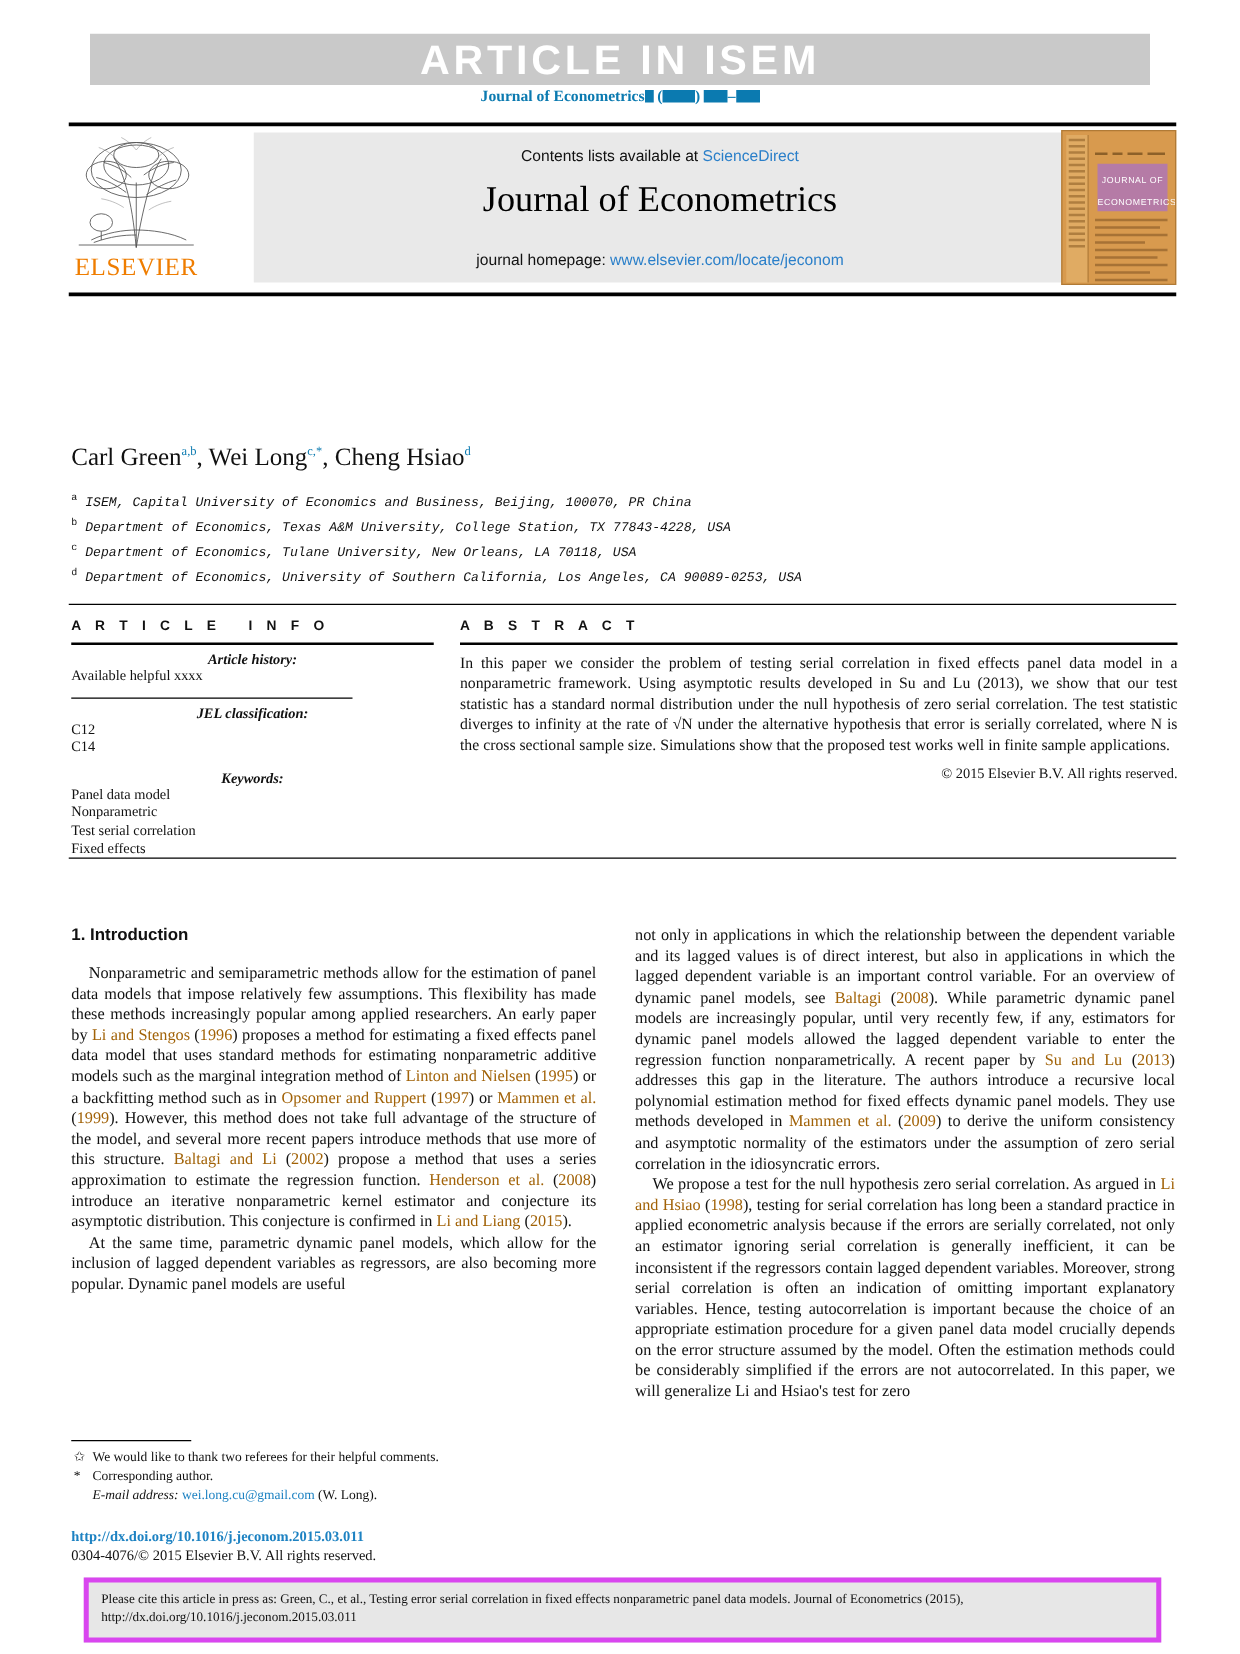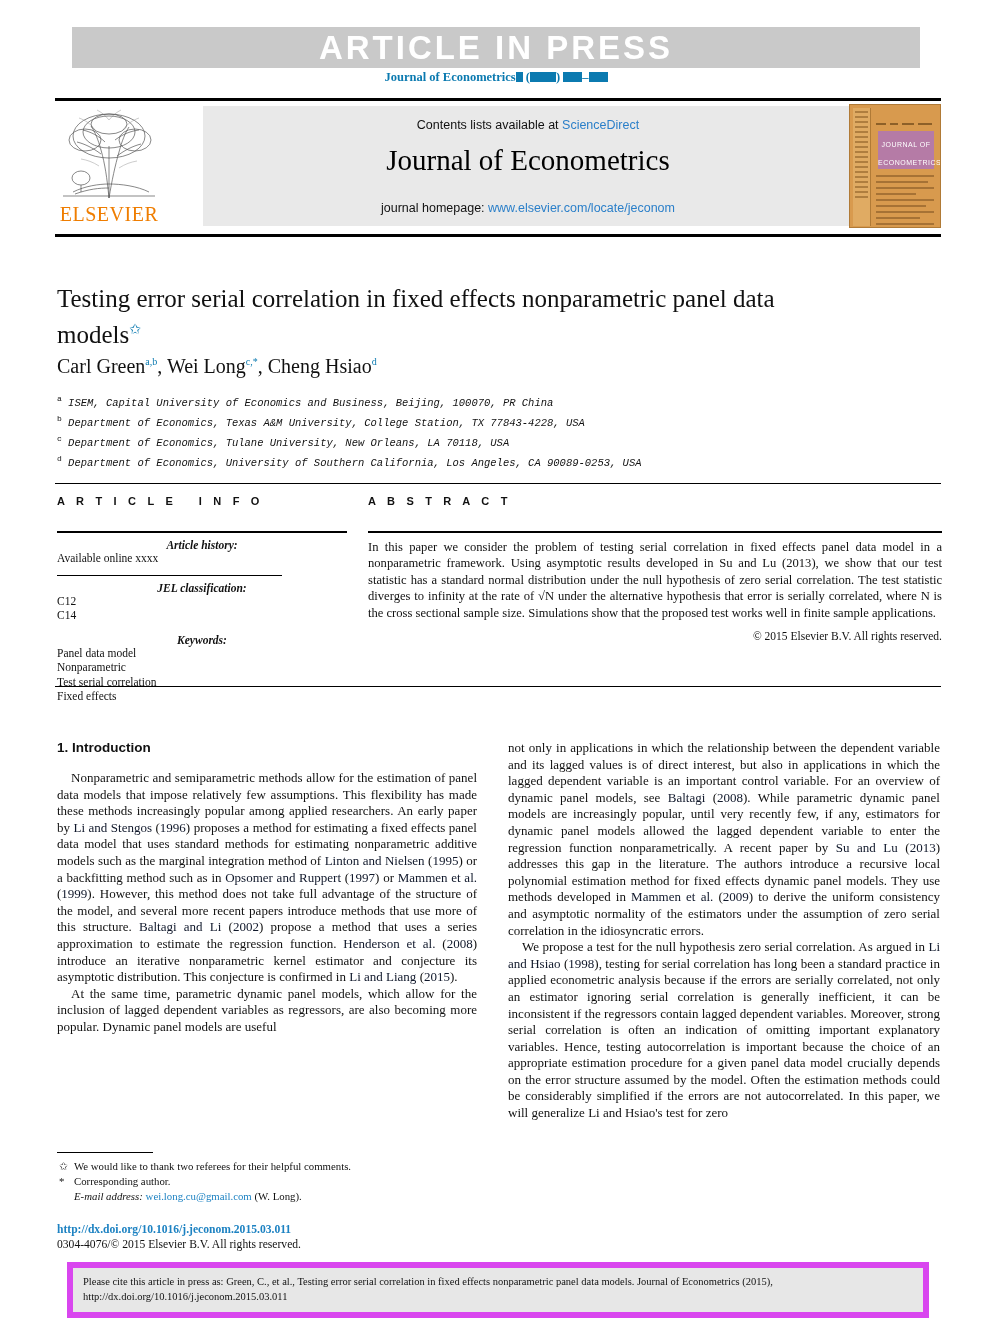--- a/index.html
+++ b/index.html
@@ -255,21 +255,21 @@
     left: 368px;
     top: 495px;
     width: 574px;
   }
   .sec-head {
     font-family: "Liberation Sans", sans-serif;
     font-weight: bold;
     font-size: 11px;
     letter-spacing: 4.2px;
     color: #111;
-    margin-bottom: 24px;
+    margin-bottom: 7px;
   }
   .hr-thin { height: 2px; background: #000; margin-bottom: 6px; }
   .hr-mid  { height: 1px; background: #000; margin: 9px 0 6px 0; width: 225px; }
   .info-lbl {
     font-family: "Liberation Serif", serif;
     font-style: italic;
     font-weight: bold;
     font-size: 11.5px;
     color: #111;
     text-align: center;
@@ -331,21 +331,21 @@
     font-size: 13px;
     line-height: 16.6px;
     text-align: justify;
     margin: 0;
     color: #111;
     -webkit-hyphens: auto;
     hyphens: auto;
   }
   .p + .p { text-indent: 14px; }
   .p.indent { text-indent: 14px; }
-  a.cite { color: #0f172a; text-decoration: none; }
+  a.cite { color: #a16207; text-decoration: none; }
 
   
   .fn-rule {
     position: absolute;
     left: 57px;
     top: 1152px;
     width: 96px;
     height: 1px;
     background: #000;
   }
@@ -376,36 +376,36 @@
   .doi-line .issn { color: #111; font-weight: normal; }
 
   
   .cite-box {
     position: absolute;
     left: 67px;
     top: 1262px;
     width: 862px;
     min-height: 42px;
     background: #e7e7e7;
-    border: 6px solid #d946ef;
+    border: 4px solid #d946ef;
     box-sizing: border-box;
     padding: 7px 10px 8px 10px;
     font-family: "Liberation Serif", serif;
     font-size: 10.5px;
     line-height: 14.5px;
     color: #111;
   }
 </style>
 </head>
 <body>
 
 <div class="page">
 
   <div class="aip-band">
-    <div class="aip-text">ARTICLE IN PRESS</div>
+    <div class="aip-text">ARTICLE IN ISEM</div>
   </div>
 
   <div class="journal-run">
     <span>Journal of Econometrics</span><span class="blk blk-1"></span><span> (</span><span class="blk blk-4"></span><span>) </span><span class="blk blk-3"></span><span>–</span><span class="blk blk-3"></span>
   </div>
 
   <div class="rule-top"></div>
 
   <div class="masthead">
 
@@ -489,40 +489,37 @@
           <i style="width:50px"></i>
           <i style="width:58px"></i>
           <i style="width:44px"></i>
         <i style="width:58px"></i>
       </div>
     </div>
   </div>
 
   <div class="rule-bottom"></div>
 
-  <div class="title">
-    <span>Testing error serial correlation in fixed effects nonparametric panel data models</span><sup>✩</sup>
-  </div>
 
   <div class="authors">Carl Green<sup>a,b</sup>, Wei Long<sup>c,*</sup>, Cheng Hsiao<sup>d</sup></div>
 
   <div class="affils">
       <div><sup>a</sup> ISEM, Capital University of Economics and Business, Beijing, 100070, PR China</div>
       <div><sup>b</sup> Department of Economics, Texas A&amp;M University, College Station, TX 77843-4228, USA</div>
       <div><sup>c</sup> Department of Economics, Tulane University, New Orleans, LA 70118, USA</div>
       <div><sup>d</sup> Department of Economics, University of Southern California, Los Angeles, CA 90089-0253, USA</div>
     </div>
 
   <div class="rule-info"></div>
 
   <div class="info-col">
     <div class="sec-head">A R T I C L E &nbsp;&nbsp;I N F O</div>
     <div class="hr-thin"></div>
     <div class="info-lbl">Article history:</div>
-    <div class="info-val">Available online xxxx</div>
+    <div class="info-val">Available helpful xxxx</div>
     <div class="hr-mid"></div>
     <div class="info-lbl">JEL classification:</div>
     <div class="info-val">C12</div>
     <div class="info-val">C14</div>
     <div class="info-gap"></div>
     <div class="info-lbl">Keywords:</div>
     <div class="info-val">Panel data model</div>
     <div class="info-val">Nonparametric</div>
     <div class="info-val">Test serial correlation</div>
     <div class="info-val">Fixed effects</div>

